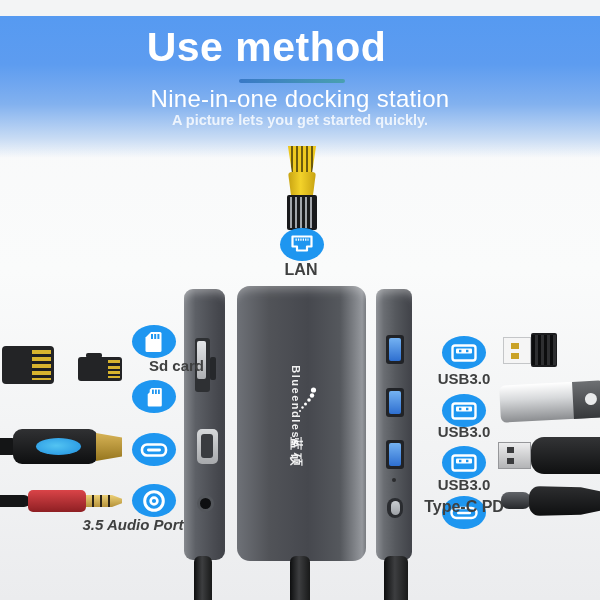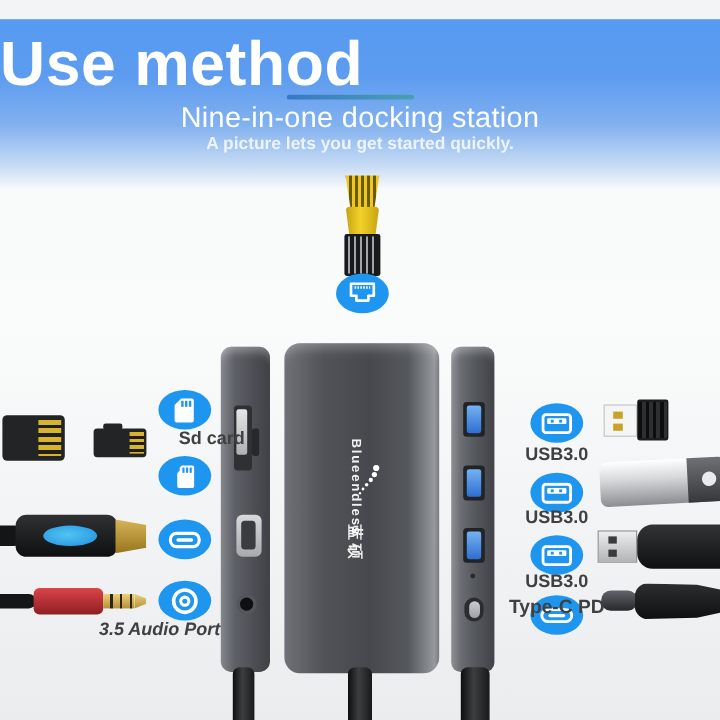--- a/index.html
+++ b/index.html
@@ -10,22 +10,22 @@
   html,body{margin:0;padding:0;}
   body{font-family:"Liberation Sans",sans-serif;}
   .stage{position:relative;width:600px;height:600px;overflow:hidden;
          background:linear-gradient(180deg,#f7f8f9 0%,#fafbfb 45%,#ebecee 100%);}
   .abs{position:absolute;}
 
   
   .top-strip{left:0;top:0;width:600px;height:16px;background:#f3f4f5;}
   .banner{left:0;top:16px;width:600px;height:142px;
           background:linear-gradient(180deg,#569af1 0%,#5d9cf0 34%,#82b1ef 62%,#c7dbf4 86%,rgba(247,249,251,0) 100%);}
-  .title{left:0;top:24px;width:533px;color:#fff;
-         font-size:52px;font-weight:bold;letter-spacing:.5px;}
+  .title{left:0;top:24px;width:533px;text-align:center;color:#fff;
+         font-size:41px;font-weight:bold;letter-spacing:.5px;}
   .underline{left:239px;top:79px;width:106px;height:4px;border-radius:2px;
          background:linear-gradient(90deg,#3878c6,#49a0b0);}
   .subtitle{left:0;top:85px;width:600px;text-align:center;color:#fff;
          font-size:24px;font-weight:500;letter-spacing:.3px;}
   .tagline{left:0;top:112px;width:600px;text-align:center;color:rgba(255,255,255,.8);
          font-size:14.5px;font-weight:600;}
 
   
   .ellipse{width:44px;height:33px;border-radius:50%;background:var(--accent);
            display:flex;align-items:center;justify-content:center;}
@@ -150,20 +150,21 @@
     <div class="abs eth-boot"></div>
     <div class="abs eth-conn"></div>
   </div>
 
   <div class="abs ellipse" style="left:280px;top:228px;">
     <svg width="26" height="22" viewBox="0 0 26 22">
       <path d="M3.5 2.5 h19 v10 h-4.5 v4 h-10 v-4 h-4.5 z" fill="none" stroke="#fff" stroke-width="2.2" stroke-linejoin="round"></path>
       <line x1="6.5" y1="5.6" x2="19.5" y2="5.6" stroke="#fff" stroke-width="2.2" stroke-dasharray="1.3 1.1"></line>
     </svg>
   </div>
+  <div class="abs lbl" style="left:251px;top:261px;width:100px;font-size:16px;">LAN</div>
 
   <div class="abs bar-left"></div>
   <div class="abs hub-body"></div>
   <div class="abs bar-right"></div>
 
   <div class="abs sd-slot"></div>
   <div class="abs tf-slot"></div>
   <div class="abs hdmi-port"></div>
   <div class="abs audio-hole"></div>
 

